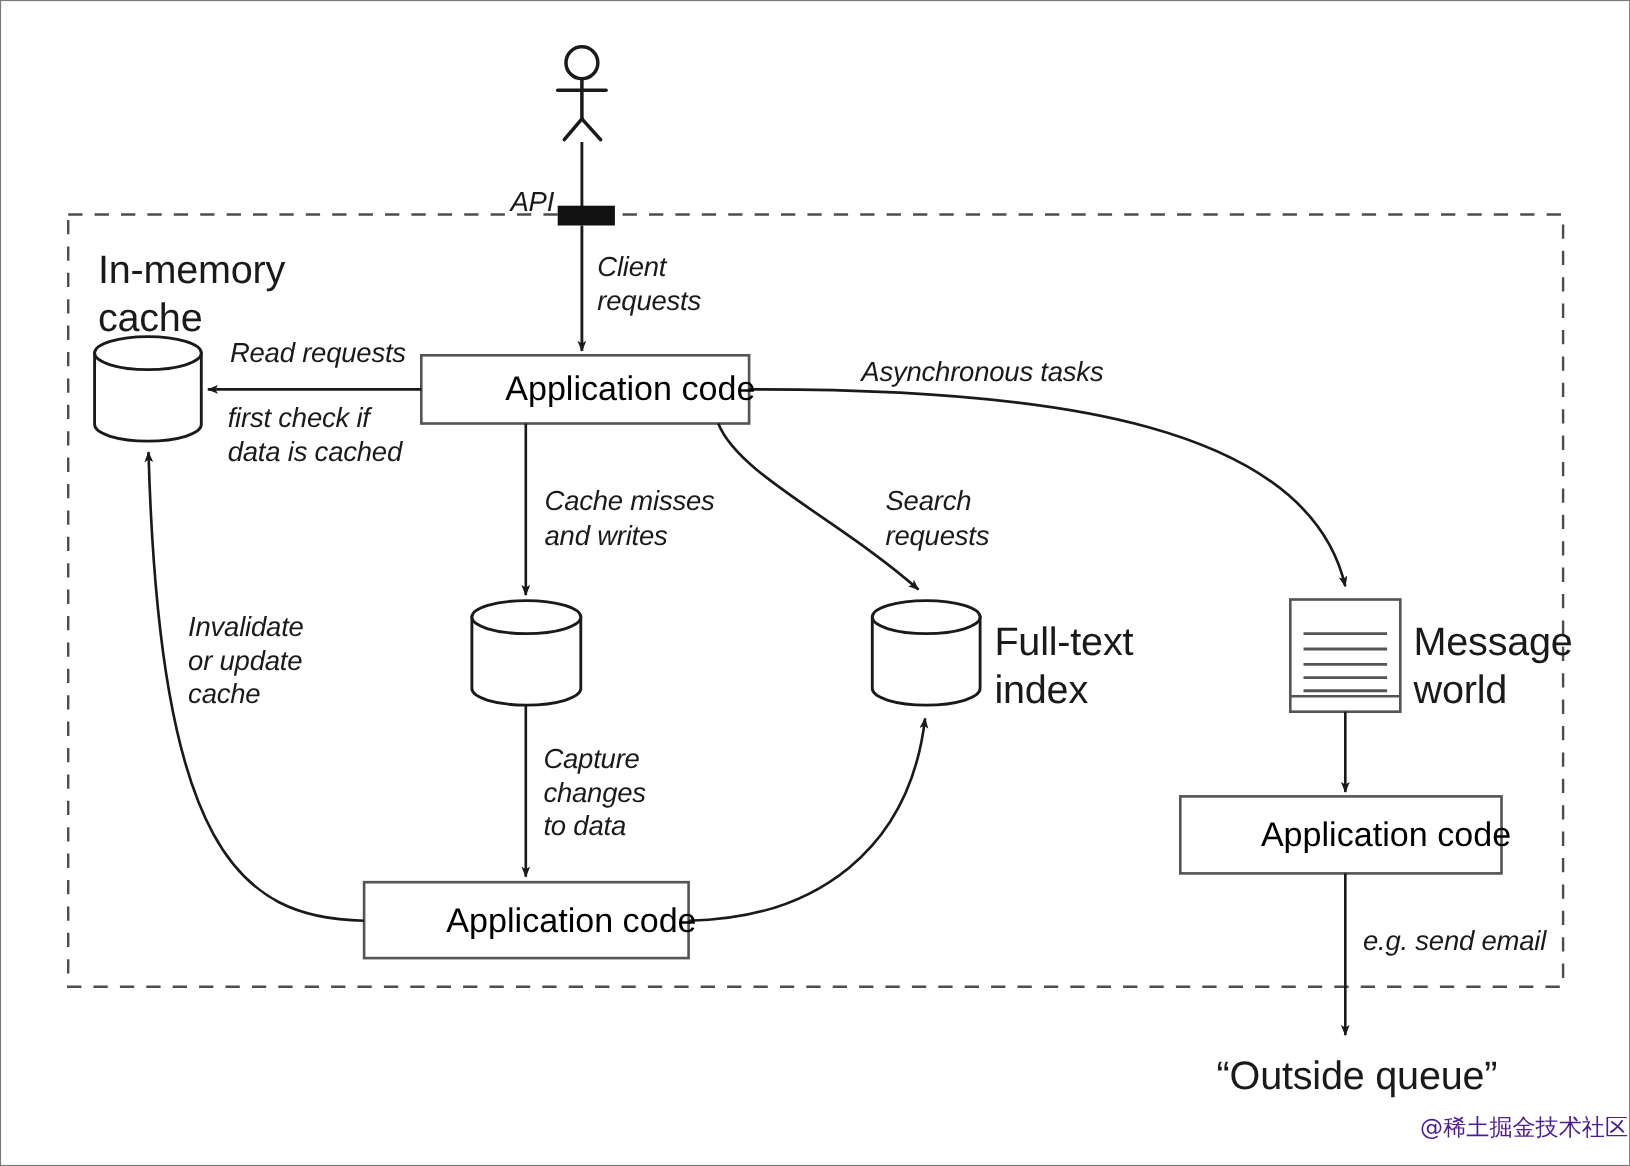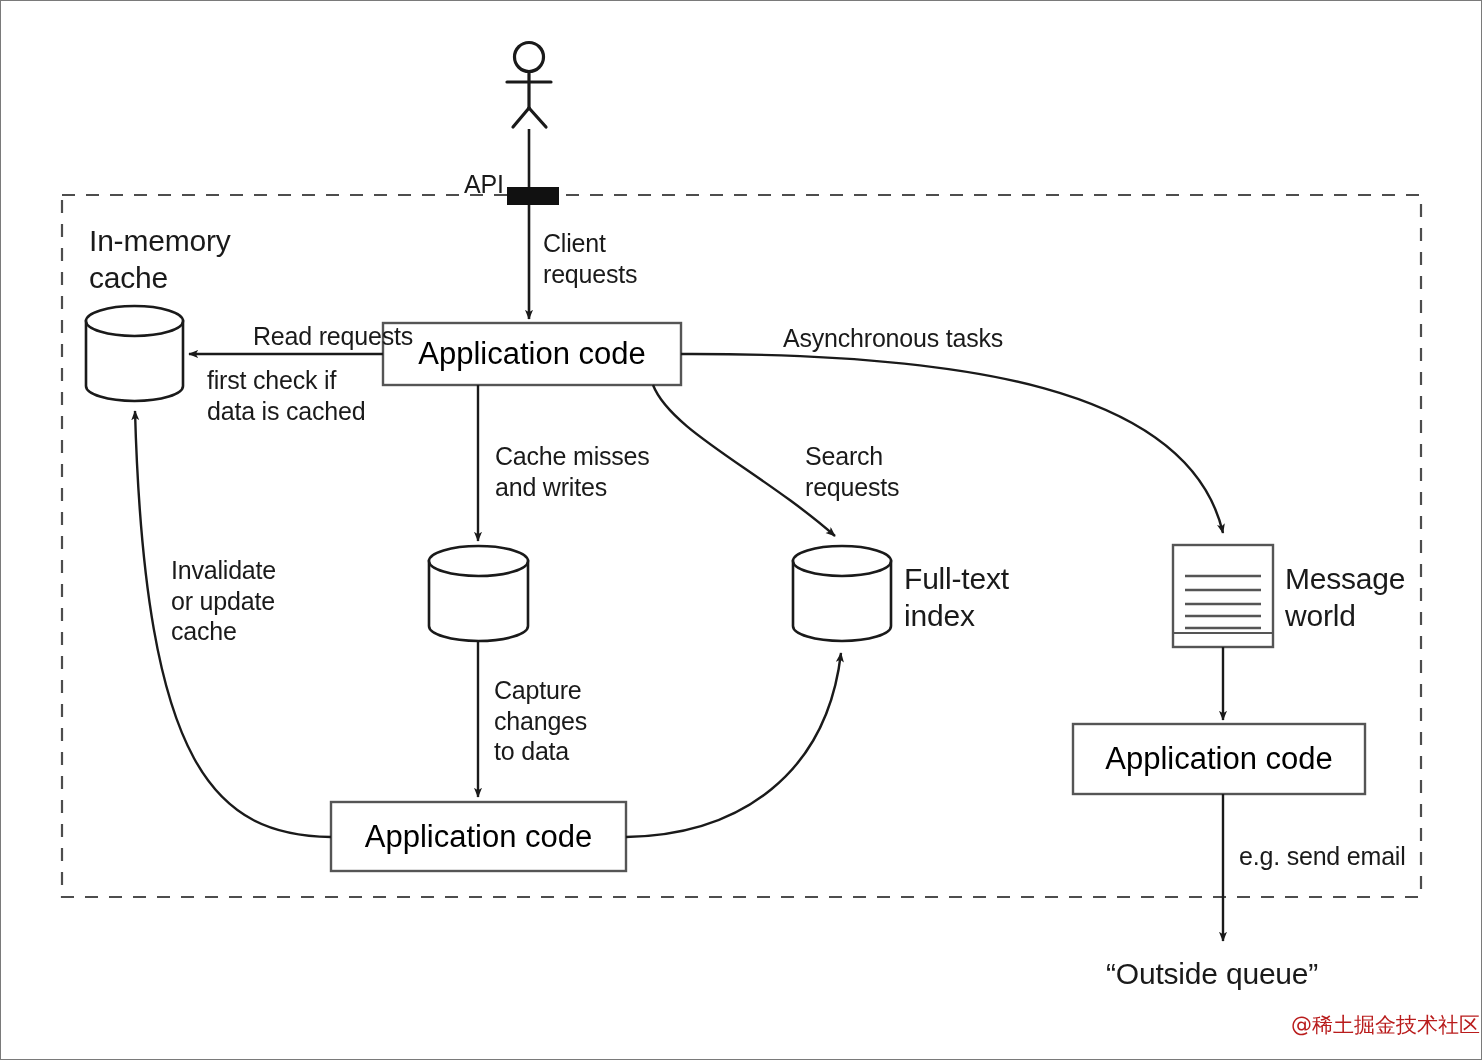--- a/index.html
+++ b/index.html
@@ -27,36 +27,37 @@
     height: 1060px;
   }
   .lbl {
     position: absolute;
     font-family: "Liberation Sans", sans-serif;
     color: #1a1a1a;
     white-space: pre;
     line-height: 1.22;
     letter-spacing: -0.2px;
   }
-  .lbl-edge { font-size: 25px; }
-  .lbl-node { font-size: 30px; }
+  .lbl-edge { font-size: 25px; font-style: italic; }
+  .lbl-node { font-size: 36px; }
   .lbl-box  { font-size: 31px; }
   .watermark {
     position: absolute;
     font-size: 21px;
-    color: #b91c1c;
+    color: #4c1d95;
     font-family: "DejaVu Sans", sans-serif;
     white-space: pre;
   }
   .boxlabel {
     position: absolute;
     display: flex;
     align-items: center;
     justify-content: center;
     text-align: right;
+    padding-left: 41px;
   }
 </style>
 </head>
 <body>
 
 <div id="canvas">
 
   <svg id="diagram-svg" viewBox="0 0 1482 1060">
     <defs>
       <marker id="arrow" markerWidth="12" markerHeight="12" refX="9.2" refY="4" orient="auto" markerUnits="userSpaceOnUse">
@@ -133,21 +134,21 @@
   <div class="lbl lbl-node" style="left:88px; top:222px;">In-memory
 cache</div>
 
   <div class="lbl lbl-edge" style="left:463px; top:168px;">API</div>
 
   <div class="lbl lbl-edge" style="left:542px; top:227px;">Client
 requests</div>
 
   <div class="boxlabel lbl-box" style="left:382px; top:322px; width:298px; height:62px;">Application code</div>
 
-  <div class="lbl lbl-edge" style="left:208px; top:320px;margin-left:44px;">Read requests</div>
+  <div class="lbl lbl-edge" style="left:208px; top:305px;">Read requests</div>
 
   <div class="lbl lbl-edge" style="left:206px; top:364px;">first check if
 data is cached</div>
 
   <div class="lbl lbl-edge" style="left:494px; top:440px;">Cache misses
 and writes</div>
 
   <div class="lbl lbl-edge" style="left:780px; top:440px;margin-left:24px;">Search
 requests</div>
 

